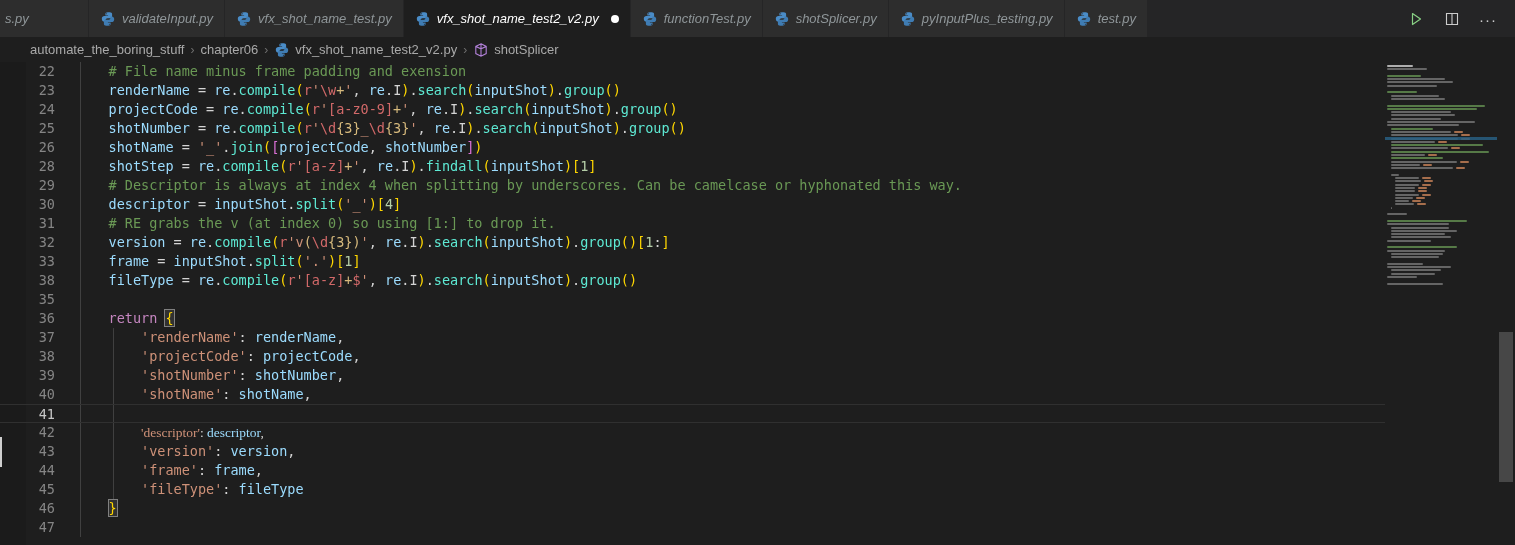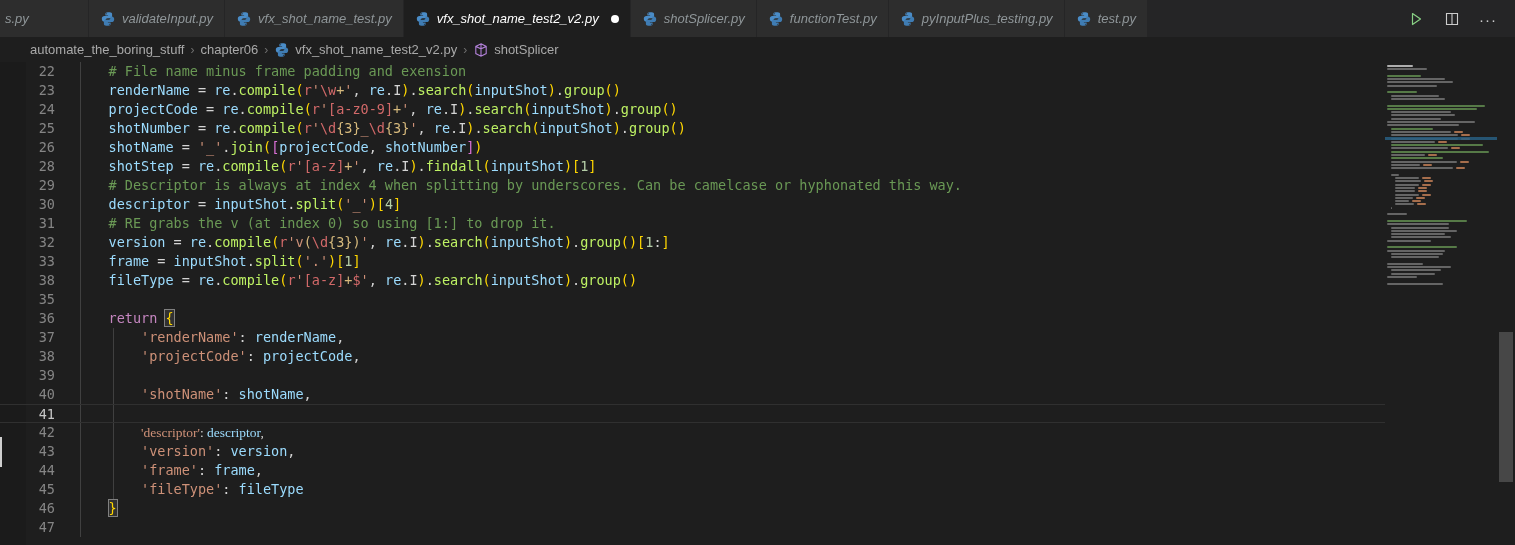--- a/index.html
+++ b/index.html
@@ -27,21 +27,21 @@
   .lines{position:absolute;left:0;top:0;width:1385px;}
   .row{position:relative;display:flex;height:19px;line-height:19px;box-sizing:border-box;
        font-family:"DejaVu Sans Mono",monospace;font-size:13.5px;}
   .row.cur{border-top:1px solid #303030;border-bottom:1px solid #303030;}
   .ln{width:55px;flex:none;text-align:right;padding-right:21px;color:#858585;user-select:none;}
   .row.cur .ln{color:#c6c6c6;}
   .code{position:relative;white-space:pre;color:#d4d4d4;}
   .guide{position:absolute;top:0;bottom:0;width:1px;background:#404040;}
   .tok.box{outline:1px solid #808080;background:rgba(120,120,120,.22);}
   
-  .tc-c{color:#6a9955}.tc-v{color:#9cdcfe}.tc-f{color:#bef264}.tc-k{color:#c586c0}
+  .tc-c{color:#6a9955}.tc-v{color:#9cdcfe}.tc-f{color:#5eead4}.tc-k{color:#c586c0}
   .tc-s{color:#ce9178}.tc-rx{color:#d16969}.tc-q{color:#d7ba7d}.tc-p{color:#d4d4d4}
   .tc-n{color:#b5cea8}.tc-b1{color:#ffd700}.tc-b2{color:#da70d6}
   
   .minimap{position:absolute;left:1385px;top:0;width:112px;height:100%;background:#1e1e1e;cursor:pointer;}
   .mrow{height:2px;margin-bottom:1.3px;display:flex;gap:3px;}
   .mseg{height:2px;border-radius:1px;}
   .mband{position:absolute;left:0;right:0;top:75px;height:3px;background:rgba(40,95,130,.85);}
   .vscroll{position:absolute;right:0;top:0;width:18px;height:100%;}
   .thumb{position:absolute;left:2px;width:14px;top:270px;height:150px;background:rgba(121,121,121,.45);}
   .leftmark{position:absolute;left:0;top:375px;width:2px;height:30px;background:#cfcfcf;}
@@ -84,30 +84,30 @@
           <span class="tab-label">vfx_shot_name_test2_v2.py</span>
           <span class="dot"></span>
         </div>
         <div class="tab">
           <span class="icn">
             <svg viewBox="0 0 16 16" width="16" height="16">
               <path fill="#4a8cc7" d="M7.9 1.2c-1.9 0-2.5.8-2.5 1.7v1.5h2.7v.6H4.3c-1.3 0-2.5.8-2.5 2.8 0 2 1.2 2.8 2.5 2.8h1.3V9.1c0-1 .9-1.8 2-1.8h2.9c.9 0 1.6-.7 1.6-1.6V2.9c0-.9-1-1.7-2.2-1.7zM6.6 2.3a.5.5 0 1 1 0 1 .5.5 0 0 1 0-1z"></path>
               <path fill="#3f7cb3" d="M8.1 14.8c1.9 0 2.5-.8 2.5-1.7v-1.5H7.9V11h3.8c1.3 0 2.5-.8 2.5-2.8 0-2-1.2-2.8-2.5-2.8h-1.3v1.5c0 1-.9 1.8-2 1.8H5.5c-.9 0-1.6.7-1.6 1.6v2.8c0 .9 1 1.7 2.2 1.7zm1.3-1.1a.5.5 0 1 1 0-1 .5.5 0 0 1 0 1z"></path>
             </svg>
           </span>
+          <span class="tab-label">functionTest.py</span>
+        </div>
+        <div class="tab">
+          <span class="icn">
+            <svg viewBox="0 0 16 16" width="16" height="16">
+              <path fill="#4a8cc7" d="M7.9 1.2c-1.9 0-2.5.8-2.5 1.7v1.5h2.7v.6H4.3c-1.3 0-2.5.8-2.5 2.8 0 2 1.2 2.8 2.5 2.8h1.3V9.1c0-1 .9-1.8 2-1.8h2.9c.9 0 1.6-.7 1.6-1.6V2.9c0-.9-1-1.7-2.2-1.7zM6.6 2.3a.5.5 0 1 1 0 1 .5.5 0 0 1 0-1z"></path>
+              <path fill="#3f7cb3" d="M8.1 14.8c1.9 0 2.5-.8 2.5-1.7v-1.5H7.9V11h3.8c1.3 0 2.5-.8 2.5-2.8 0-2-1.2-2.8-2.5-2.8h-1.3v1.5c0 1-.9 1.8-2 1.8H5.5c-.9 0-1.6.7-1.6 1.6v2.8c0 .9 1 1.7 2.2 1.7zm1.3-1.1a.5.5 0 1 1 0-1 .5.5 0 0 1 0 1z"></path>
+            </svg>
+          </span>
           <span class="tab-label">shotSplicer.py</span>
-        </div>
-        <div class="tab">
-          <span class="icn">
-            <svg viewBox="0 0 16 16" width="16" height="16">
-              <path fill="#4a8cc7" d="M7.9 1.2c-1.9 0-2.5.8-2.5 1.7v1.5h2.7v.6H4.3c-1.3 0-2.5.8-2.5 2.8 0 2 1.2 2.8 2.5 2.8h1.3V9.1c0-1 .9-1.8 2-1.8h2.9c.9 0 1.6-.7 1.6-1.6V2.9c0-.9-1-1.7-2.2-1.7zM6.6 2.3a.5.5 0 1 1 0 1 .5.5 0 0 1 0-1z"></path>
-              <path fill="#3f7cb3" d="M8.1 14.8c1.9 0 2.5-.8 2.5-1.7v-1.5H7.9V11h3.8c1.3 0 2.5-.8 2.5-2.8 0-2-1.2-2.8-2.5-2.8h-1.3v1.5c0 1-.9 1.8-2 1.8H5.5c-.9 0-1.6.7-1.6 1.6v2.8c0 .9 1 1.7 2.2 1.7zm1.3-1.1a.5.5 0 1 1 0-1 .5.5 0 0 1 0 1z"></path>
-            </svg>
-          </span>
-          <span class="tab-label">functionTest.py</span>
         </div>
         <div class="tab">
           <span class="icn">
             <svg viewBox="0 0 16 16" width="16" height="16">
               <path fill="#4a8cc7" d="M7.9 1.2c-1.9 0-2.5.8-2.5 1.7v1.5h2.7v.6H4.3c-1.3 0-2.5.8-2.5 2.8 0 2 1.2 2.8 2.5 2.8h1.3V9.1c0-1 .9-1.8 2-1.8h2.9c.9 0 1.6-.7 1.6-1.6V2.9c0-.9-1-1.7-2.2-1.7zM6.6 2.3a.5.5 0 1 1 0 1 .5.5 0 0 1 0-1z"></path>
               <path fill="#3f7cb3" d="M8.1 14.8c1.9 0 2.5-.8 2.5-1.7v-1.5H7.9V11h3.8c1.3 0 2.5-.8 2.5-2.8 0-2-1.2-2.8-2.5-2.8h-1.3v1.5c0 1-.9 1.8-2 1.8H5.5c-.9 0-1.6.7-1.6 1.6v2.8c0 .9 1 1.7 2.2 1.7zm1.3-1.1a.5.5 0 1 1 0-1 .5.5 0 0 1 0 1z"></path>
             </svg>
           </span>
           <span class="tab-label">pyInputPlus_testing.py</span>
         </div>
@@ -251,20 +251,21 @@
         <div class="row">
           <span class="ln">38</span>
           <span class="guide" style="left: 80px;"></span>
           <span class="guide" style="left: 112.52px;"></span>
           <div class="code" style="padding-left: 65.04px;"><span class="tok tc-s">'projectCode'</span><span class="tok tc-p">: </span><span class="tok tc-v">projectCode</span><span class="tok tc-p">,</span></div>
         </div>
         <div class="row">
           <span class="ln">39</span>
           <span class="guide" style="left: 80px;"></span>
           <span class="guide" style="left: 112.52px;"></span>
+          <div class="code" style="padding-left: 65.04px;"><span class="tok tc-s">'shotNumber'</span><span class="tok tc-p">: </span><span class="tok tc-v">shotNumber</span><span class="tok tc-p">,</span></div>
         </div>
         <div class="row">
           <span class="ln">40</span>
           <span class="guide" style="left: 80px;"></span>
           <span class="guide" style="left: 112.52px;"></span>
           <div class="code" style="padding-left: 65.04px;"><span class="tok tc-s">'shotName'</span><span class="tok tc-p">: </span><span class="tok tc-v">shotName</span><span class="tok tc-p">,</span></div>
         </div>
         <div class="row cur">
           <span class="ln">41</span>
           <span class="guide" style="left: 80px;"></span>

